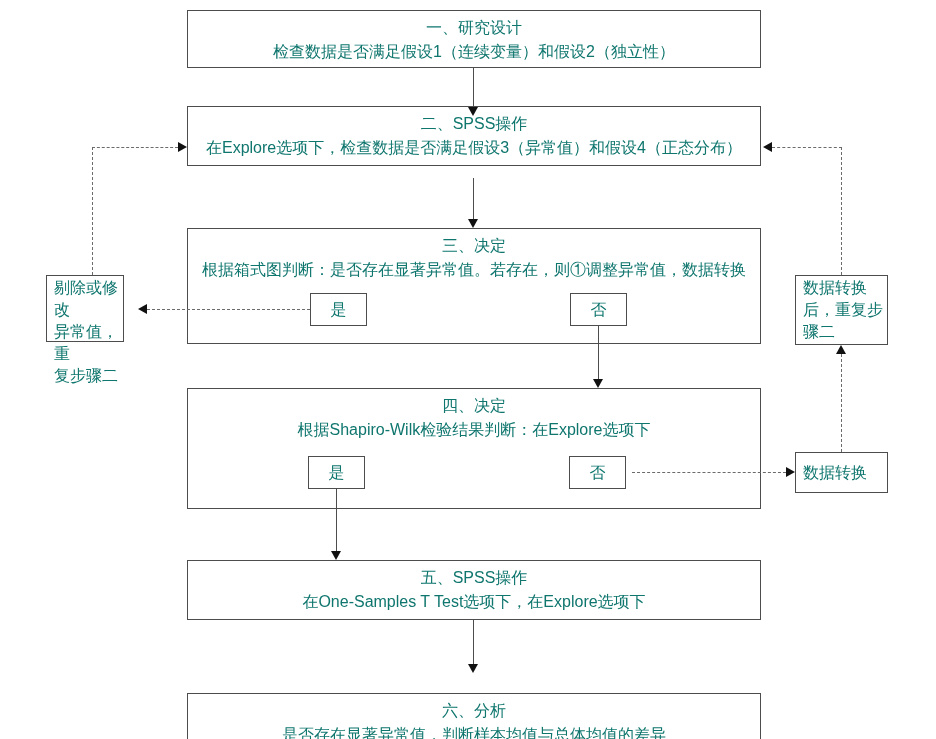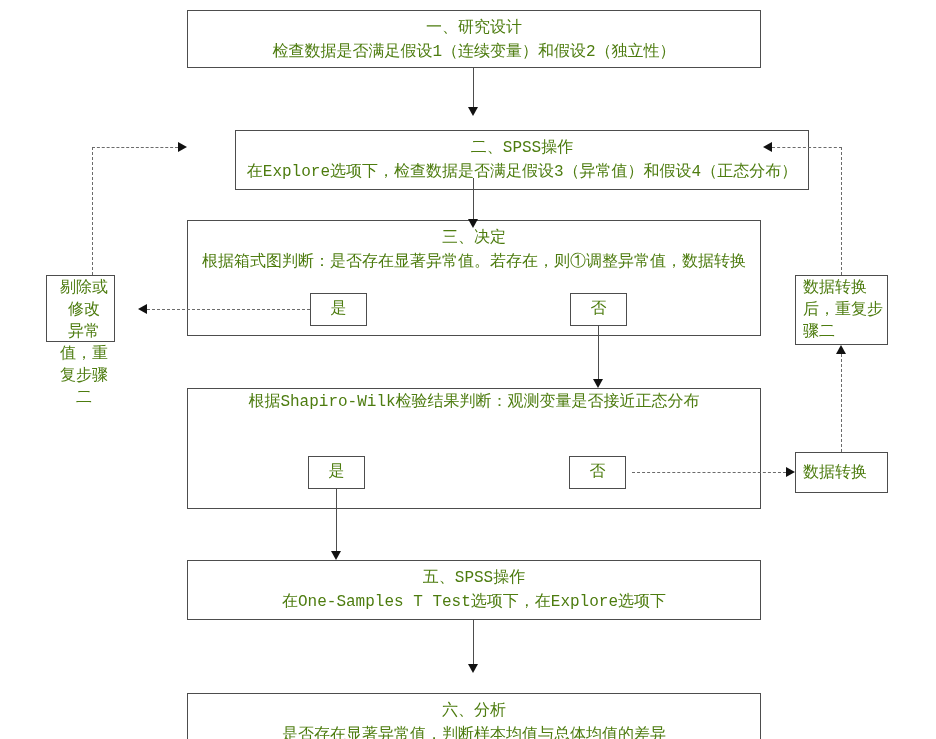--- a/index.html
+++ b/index.html
@@ -1,21 +1,21 @@
 <!DOCTYPE html>
 <html><head>
 <meta charset="utf-8">
 <style>
   html,body{margin:0;padding:0;background:#ffffff;}
   #canvas{
     position:relative;
     width:936px;height:739px;
     background:#ffffff;
-    font-family:Liberation Mono, monospace;
-    color:#4d7c0f;
+    font-family:Liberation Sans, sans-serif;
+    color:#0f766e;
     overflow:hidden;
   }
   .box{
     position:absolute;
     border:1px solid #4d4d4d;
     background:#ffffff;
     box-sizing:border-box;
   }
   .step{
     left:187px;width:574px;
@@ -66,49 +66,50 @@
 </head>
 <body>
 
 <div id="canvas">
 
   <div class="box step" style="top:10px;height:58px;">
     <div class="title">一、研究设计</div>
     <div class="body">检查数据是否满足假设1（连续变量）和假设2（独立性）</div>
   </div>
 
-  <div class="box step" style="top:130px;height:60px;margin-left:48px;">
+  <div class="box step" style="top:106px;height:60px;">
     <div class="title">二、SPSS操作</div>
     <div class="body">在Explore选项下，检查数据是否满足假设3（异常值）和假设4（正态分布）</div>
   </div>
 
-  <div class="box step" style="top:220px;height:116px;">
+  <div class="box step" style="top:228px;height:116px;">
     <div class="title">三、决定</div>
     <div class="body">根据箱式图判断：是否存在显著异常值。若存在，则①调整异常值，数据转换</div>
   </div>
   <div class="yn" style="left:310px;top:293px;">是</div>
   <div class="yn" style="left:570px;top:293px;">否</div>
 
   <div class="box step" style="top:388px;height:121px;">
-    <div class="body">根据Shapiro-Wilk检验结果判断：观测变量是否接近正态分布</div>
+    <div class="title">四、决定</div>
+    <div class="body">根据Shapiro-Wilk检验结果判断：在Explore选项下</div>
   </div>
   <div class="yn" style="left:308px;top:456px;">是</div>
   <div class="yn" style="left:569px;top:456px;">否</div>
 
   <div class="box step" style="top:560px;height:60px;">
     <div class="title">五、SPSS操作</div>
     <div class="body">在One-Samples T Test选项下，在Explore选项下</div>
   </div>
 
   <div class="box step" style="top:693px;height:57px;">
     <div class="title">六、分析</div>
     <div class="body">是否存在显著异常值，判断样本均值与总体均值的差异</div>
   </div>
 
-  <div class="side" style="left:46px;top:275px;width:69px;height:67px;text-align:center;">剔除或修改
+  <div class="side" style="left:46px;top:275px;width:78px;height:67px;">剔除或修改
 异常值，重
 复步骤二</div>
   <div class="side" style="left:795px;top:275px;width:93px;height:70px;">数据转换
 后，重复步
 骤二</div>
   <div class="side" style="left:795px;top:452px;width:93px;height:41px;padding-top:9px;">数据转换</div>
 
   <div class="ln vsolid" style="left:473px;top:68px;height:39px;"></div>
   <div class="ah ah-down" style="left:468px;top:107px;"></div>
 

